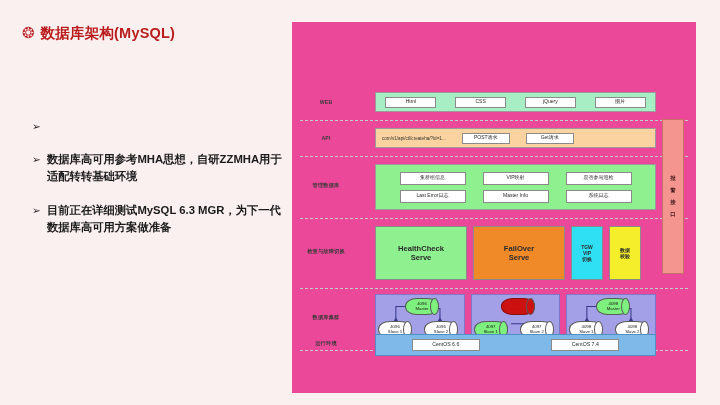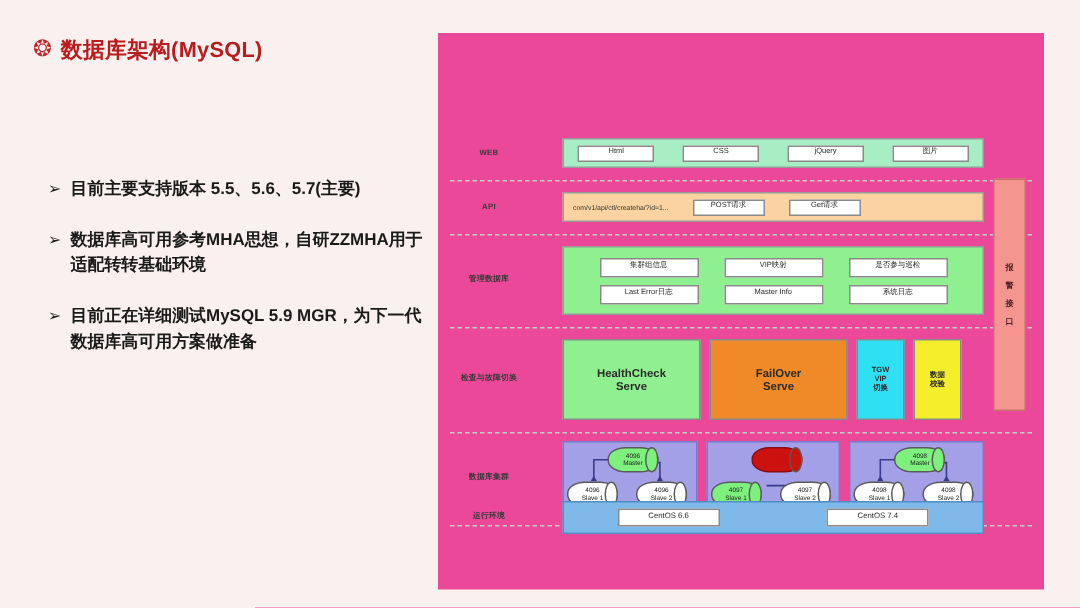--- a/index.html
+++ b/index.html
@@ -237,29 +237,28 @@
 <body>
 
 <div id="slide-title">
   <span class="bullet-glyph">❂</span>
   <span class="title-text">数据库架构(MySQL)</span>
 </div>
 
 <div id="bullet-list">
   <div class="bullet-row">
     <span class="arrow">➢</span>
-    <span class="bullet-text">目前主要支持版本 5.5、5.6、5.7(主要)</span>
   </div>
   <div class="bullet-row">
     <span class="arrow">➢</span>
     <span class="bullet-text">数据库高可用参考MHA思想，自研ZZMHA用于适配转转基础环境</span>
   </div>
   <div class="bullet-row">
     <span class="arrow">➢</span>
-    <span class="bullet-text">目前正在详细测试MySQL 5.9 MGR，为下一代数据库高可用方案做准备</span>
+    <span class="bullet-text">目前正在详细测试MySQL 6.3 MGR，为下一代数据库高可用方案做准备</span>
   </div>
 </div>
 
 <div id="diagram-panel">
 
   <div class="arch-row" id="row-web" style="top:70px; height:20px;">
     <div class="row-label">WEB</div>
     <div class="row-band">
       <div class="chip">Html</div>
       <div class="chip">CSS</div>

